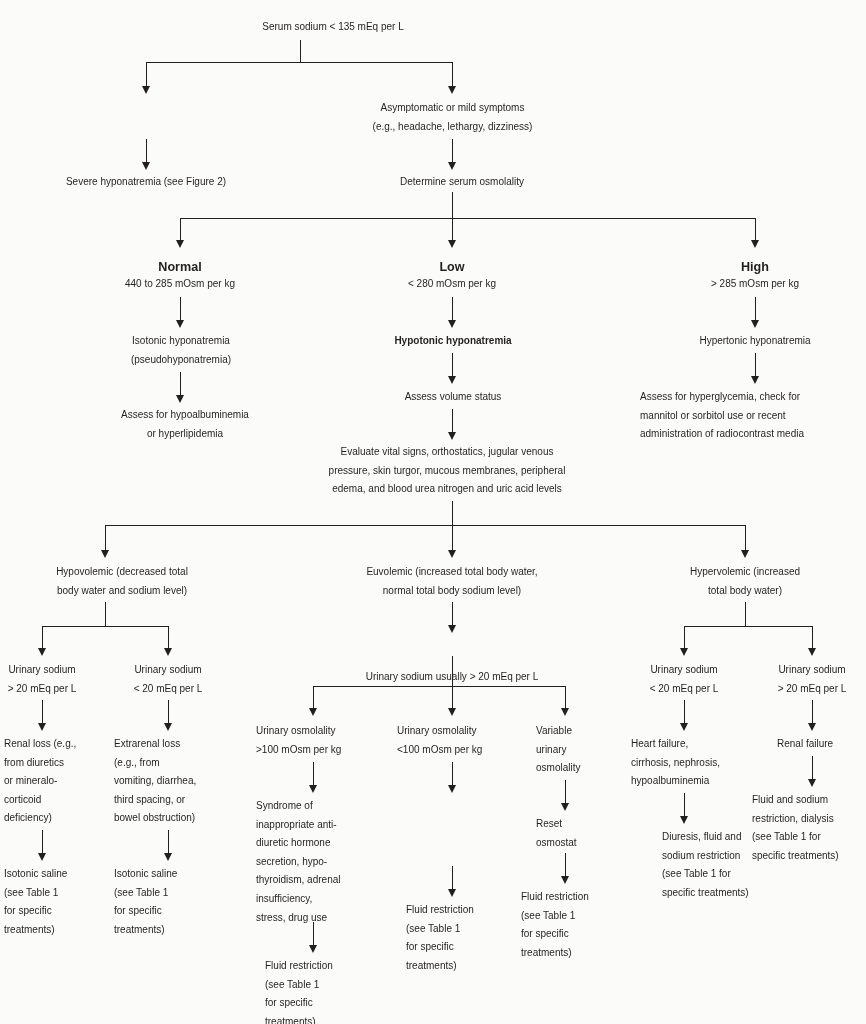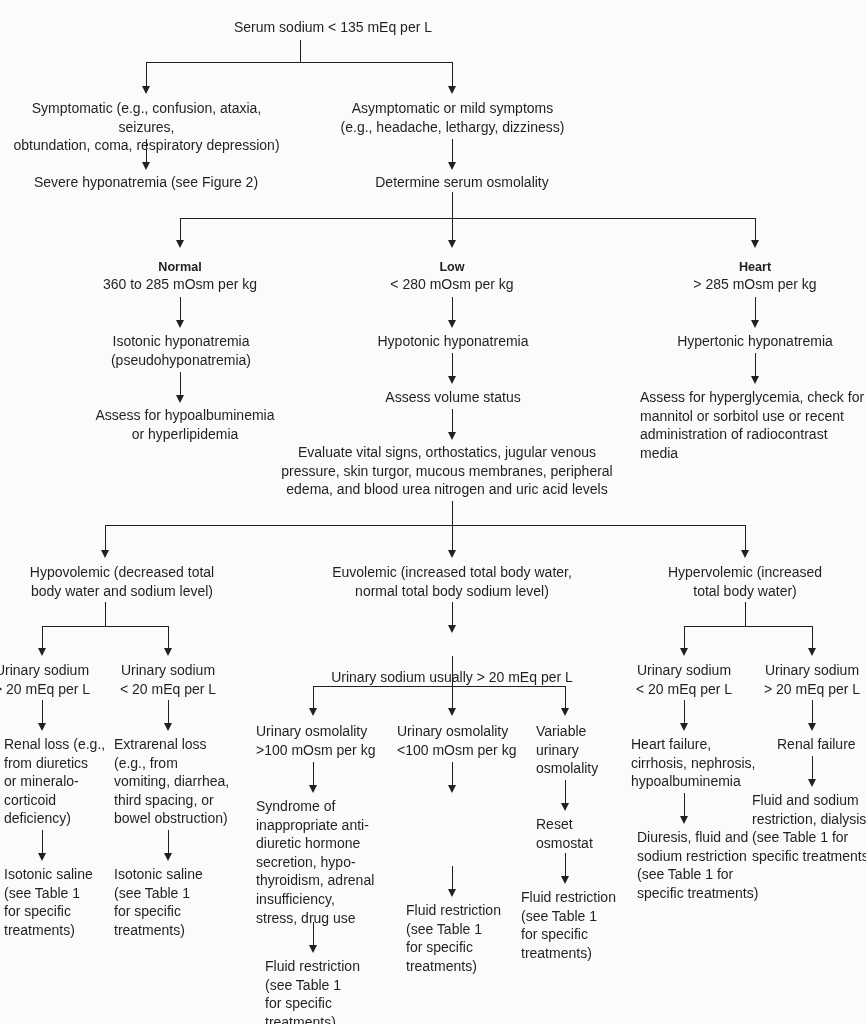--- a/index.html
+++ b/index.html
@@ -11,21 +11,21 @@
     position: relative;
     width: 866px;
     height: 1024px;
     background: #fbfbf9;
     font-family: "Liberation Sans", sans-serif;
     color: #231f20;
     overflow: hidden;
   }
   .node {
     position: absolute;
-    font-size: 14px;
+    font-size: 10px;
     line-height: 18.6px;
     color: #231f20;
     white-space: pre-line;
   }
   .ctr  { text-align: center; }
   .lft  { text-align: left; }
   .hdr  { font-size: 12.6px; font-weight: bold; text-align: center; }
 
   
   .vline {
@@ -55,22 +55,20 @@
   <div class="node ctr" style="left:193px; top:18px; width:280px;">Serum sodium &lt; 135 mEq per L</div>
 
   <div class="vline" style="left:300px; top:40px; height:22px;"></div>
 
   <div class="hline" style="left:146px; top:62px; width:307px;"></div>
   <div class="vline" style="left:146px; top:62px; height:25px;"></div>
   <div class="arrow" style="left:142px; top:86px;"></div>
   <div class="vline" style="left:452px; top:62px; height:25px;"></div>
   <div class="arrow" style="left:448px; top:86px;"></div>
 
-  <div class="node ctr" style="left:6px; top:99px; width:281px;">Symptomatic (e.g., confusion, ataxia, seizures,
-obtundation, coma, respiratory depression)</div>
   <div class="node ctr" style="left:330px; top:99px; width:245px;">Asymptomatic or mild symptoms
 (e.g., headache, lethargy, dizziness)</div>
 
   <div class="vline" style="left:146px; top:139px; height:24px;"></div>
   <div class="arrow" style="left:142px; top:162px;"></div>
   <div class="vline" style="left:452px; top:139px; height:24px;"></div>
   <div class="arrow" style="left:448px; top:162px;"></div>
 
   <div class="node ctr" style="left:26px; top:173px; width:240px;">Severe hyponatremia (see Figure 2)</div>
   <div class="node ctr" style="left:371px; top:173px; width:182px;">Determine serum osmolality</div>
@@ -78,38 +76,38 @@
   <div class="vline" style="left:452px; top:192px; height:26px;"></div>
   <div class="hline" style="left:180px; top:218px; width:575px;"></div>
   <div class="vline" style="left:180px; top:218px; height:23px;"></div>
   <div class="arrow" style="left:176px; top:240px;"></div>
   <div class="vline" style="left:452px; top:218px; height:23px;"></div>
   <div class="arrow" style="left:448px; top:240px;"></div>
   <div class="vline" style="left:755px; top:218px; height:23px;"></div>
   <div class="arrow" style="left:751px; top:240px;"></div>
 
   <div class="node hdr" style="left:120px; top:258px; width:120px;">Normal</div>
-  <div class="node ctr" style="left:100px; top:275px; width:160px;">360 to 285 mOsm per kg</div>
+  <div class="node ctr" style="left:100px; top:275px; width:160px;">440 to 285 mOsm per kg</div>
 
   <div class="node hdr" style="left:392px; top:258px; width:120px;">Low</div>
   <div class="node ctr" style="left:387px; top:275px; width:130px;">&lt; 280 mOsm per kg</div>
 
-  <div class="node hdr" style="left:695px; top:258px; width:120px;">Heart</div>
+  <div class="node hdr" style="left:695px; top:258px; width:120px;">High</div>
   <div class="node ctr" style="left:690px; top:275px; width:130px;">&gt; 285 mOsm per kg</div>
 
   <div class="vline" style="left:180px; top:297px; height:24px;"></div>
   <div class="arrow" style="left:176px; top:320px;"></div>
   <div class="vline" style="left:452px; top:297px; height:24px;"></div>
   <div class="arrow" style="left:448px; top:320px;"></div>
   <div class="vline" style="left:755px; top:297px; height:24px;"></div>
   <div class="arrow" style="left:751px; top:320px;"></div>
 
   <div class="node ctr" style="left:100px; top:332px; width:162px;">Isotonic hyponatremia
 (pseudohyponatremia)</div>
-  <div class="node ctr" style="left:372px; top:332px; width:162px;">Hypotonic hyponatremia</div>
+  <div class="node ctr" style="left:372px; top:332px; width:162px;font-weight:bold;">Hypotonic hyponatremia</div>
   <div class="node ctr" style="left:674px; top:332px; width:162px;">Hypertonic hyponatremia</div>
 
   <div class="vline" style="left:180px; top:372px; height:24px;"></div>
   <div class="arrow" style="left:176px; top:395px;"></div>
   <div class="vline" style="left:452px; top:353px; height:24px;"></div>
   <div class="arrow" style="left:448px; top:376px;"></div>
   <div class="vline" style="left:755px; top:353px; height:24px;"></div>
   <div class="arrow" style="left:751px; top:376px;"></div>
 
   <div class="node ctr" style="left:90px; top:406px; width:190px;">Assess for hypoalbuminemia
@@ -243,21 +241,21 @@
   <div class="node lft" style="left:256px; top:797px; width:140px;">Syndrome of
 inappropriate anti-
 diuretic hormone
 secretion, hypo-
 thyroidism, adrenal
 insufficiency,
 stress, drug use</div>
   <div class="node lft" style="left:536px; top:815px; width:90px;">Reset
 osmostat</div>
 
-  <div class="node lft" style="left:637px; top:828px; width:160px;">Diuresis, fluid and
+  <div class="node lft" style="left:662px; top:828px; width:160px;">Diuresis, fluid and
 sodium restriction
 (see Table 1 for
 specific treatments)</div>
   <div class="node lft" style="left:752px; top:791px; width:140px;">Fluid and sodium
 restriction, dialysis
 (see Table 1 for
 specific treatments)</div>
 
   <div class="vline" style="left:313px; top:922px; height:24px;"></div>
   <div class="arrow" style="left:309px; top:945px;"></div>

